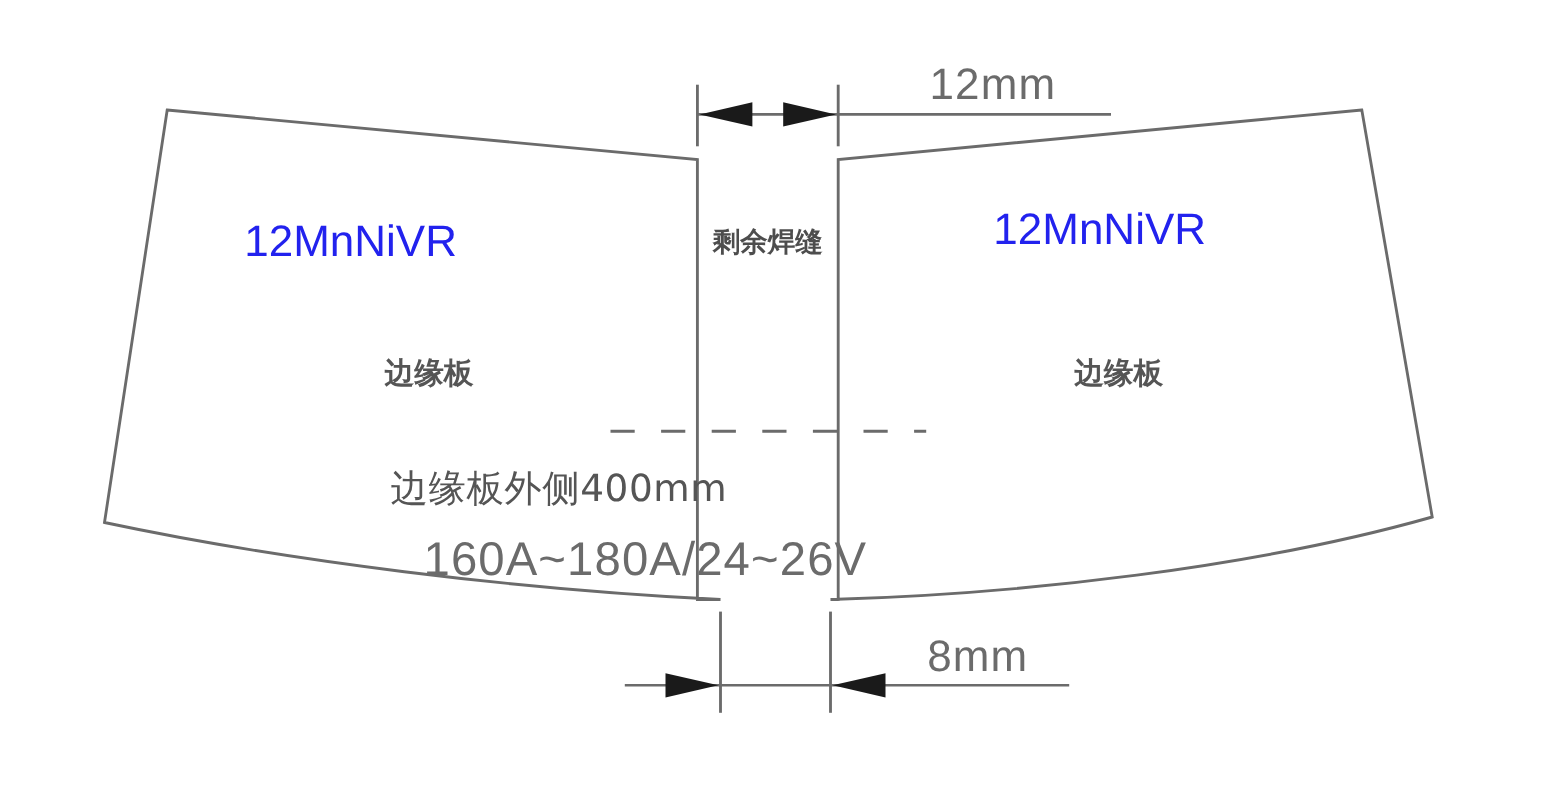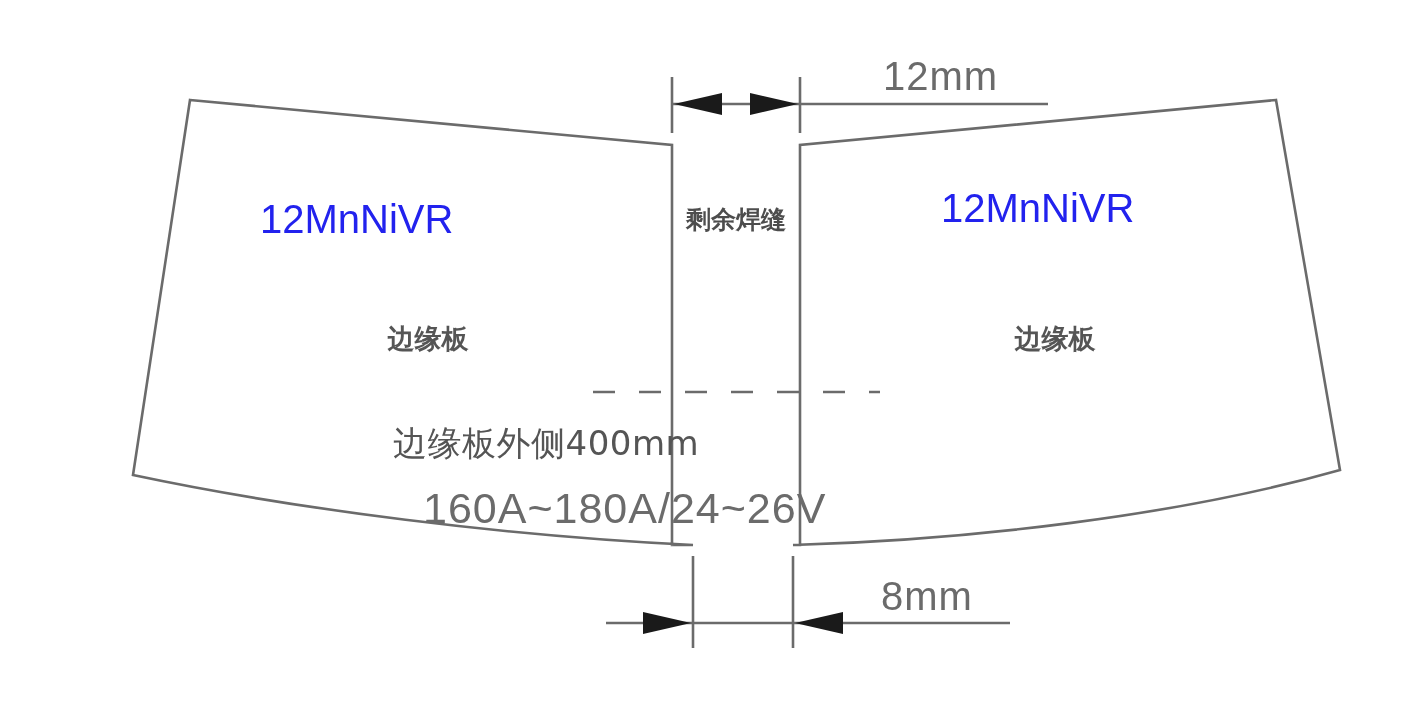--- a/index.html
+++ b/index.html
@@ -11,21 +11,20 @@
     width: 1401px;
     height: 715px;
     overflow: hidden;
     font-family: "Liberation Sans", sans-serif;
   }
   #drawing-root {
     position: relative;
     width: 1249px;
     height: 715px;
     background: #ffffff;
-    padding-left: 38px;
   }
   svg#weld-drawing {
     display: block;
     width: 1401px;
     height: 715px;
   }
   .plate-outline {
     fill: none;
     stroke: #6b6b6b;
     stroke-width: 2.6;

